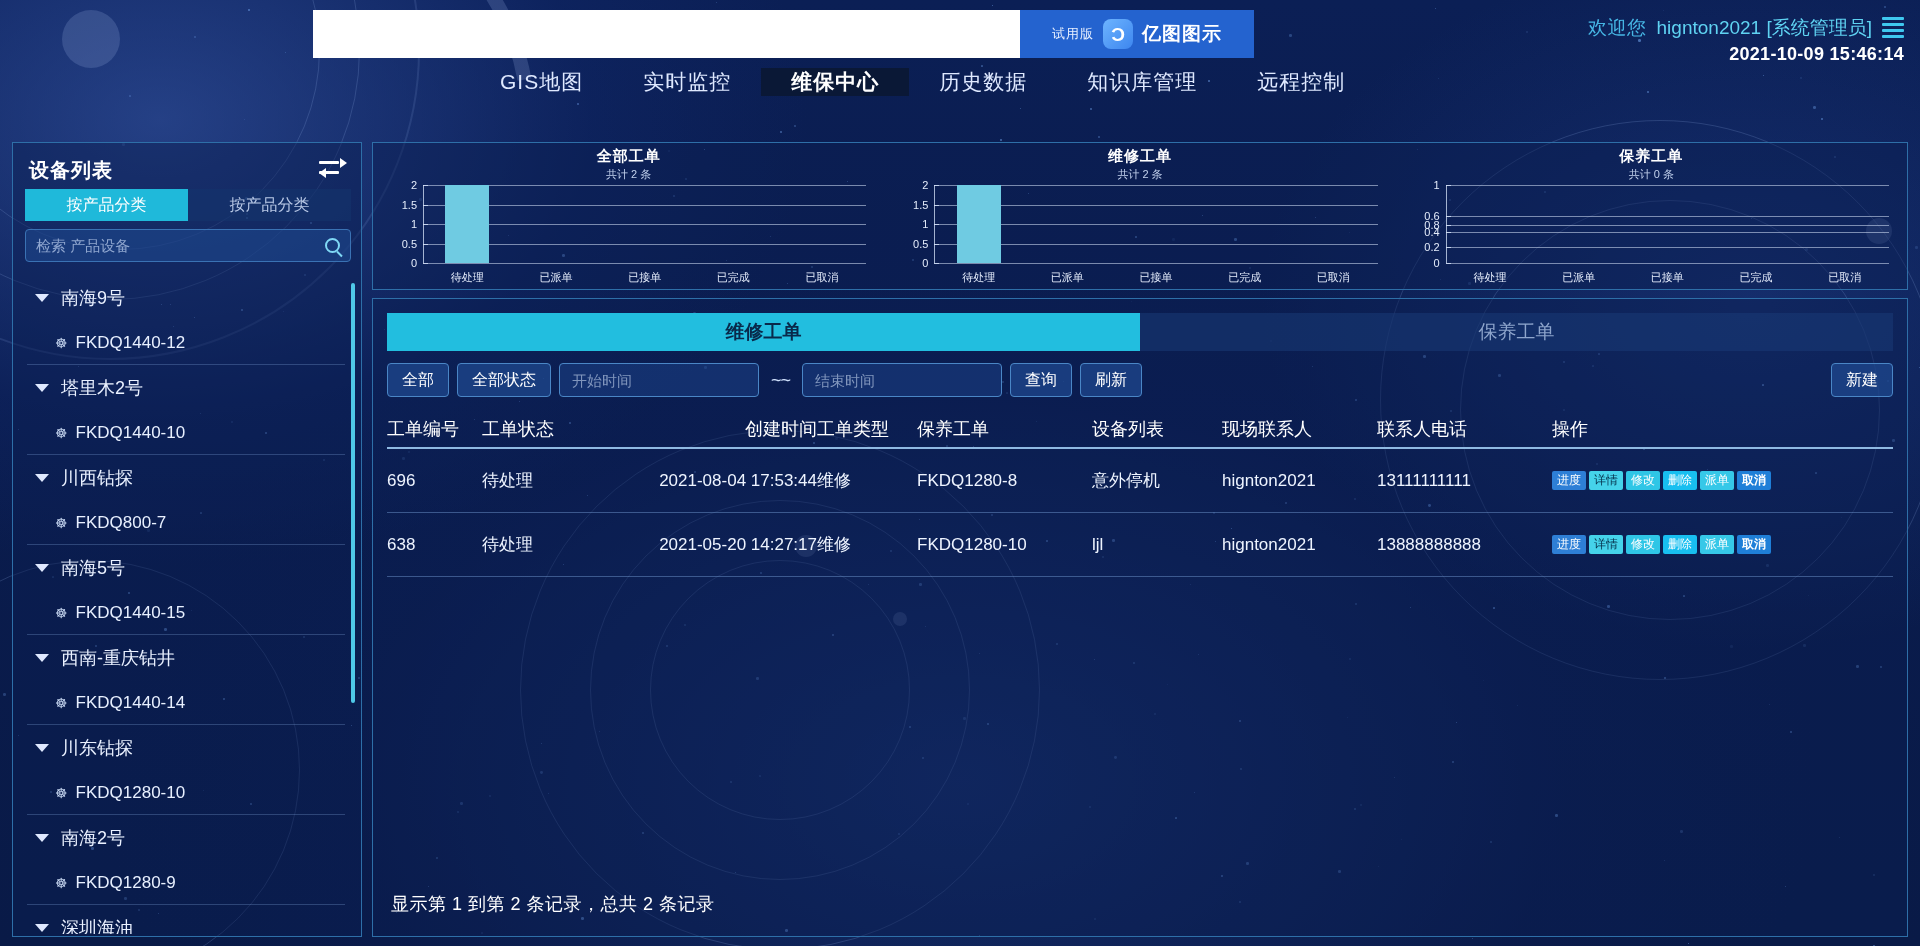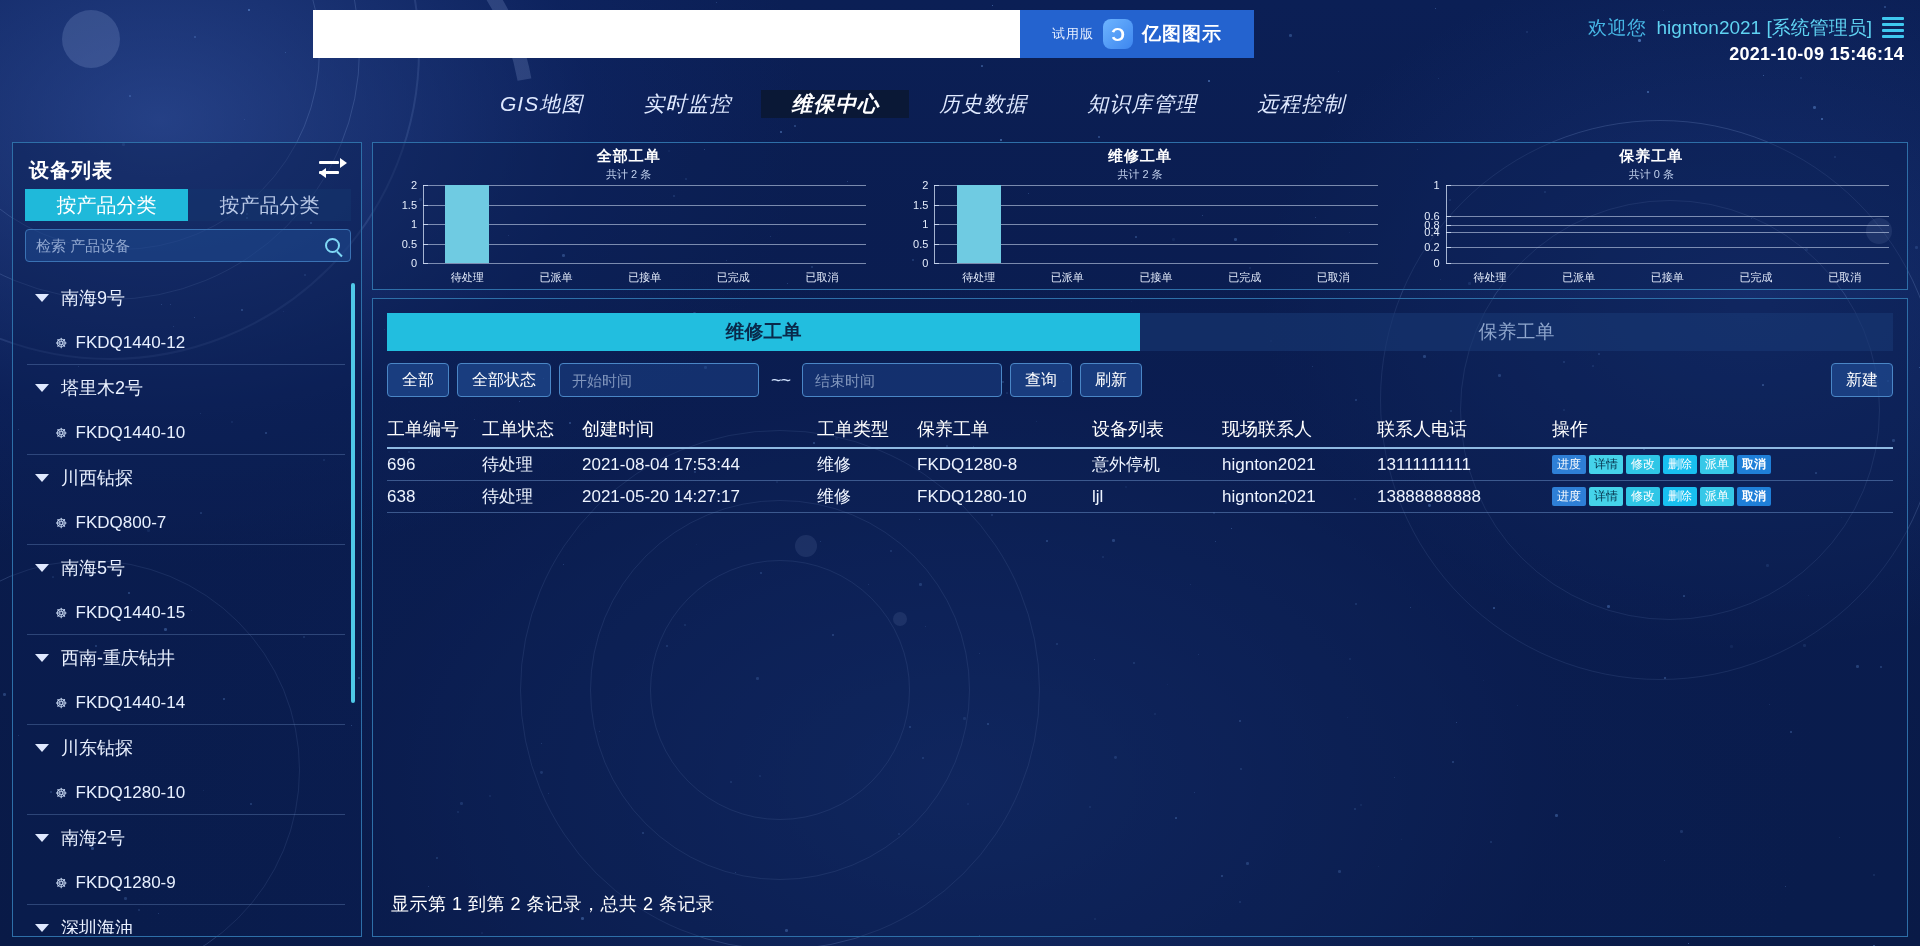--- a/index.html
+++ b/index.html
@@ -74,21 +74,21 @@
   .menu-icon i:nth-child(3){ width:22px;}
   .menu-icon i:nth-child(4){ width:22px;}
   .clock { color:#ffffff; font-size:18px; font-weight:bold; margin-top:3px; letter-spacing:.3px;}
 
   
   .navwrap {
     position:absolute; top: 68px; left: 0; width: 1920px; height: 50px; z-index: 18;
   }
   .nav {
     position:absolute; left: 470px; top:0; height: 50px;
-    display:flex; align-items:flex-end;font-style:italic;
+    display:flex; align-items:flex-start;
   }
   .nav-item {
     display:flex; align-items:center; justify-content:center;
     padding: 0 30px; font-size: 21px; color:#dfe9ff; cursor:pointer;
     letter-spacing: 1px;
   }
   .nav-item.active {
     background: #0a1836;
     color:#ffffff; font-weight:bold;
   }
@@ -116,21 +116,21 @@
   .swap-icon span:nth-child(2){ top:14px; }
   .swap-icon .a1, .swap-icon .a2 {
     position:absolute; width:0;height:0;border-top:5px solid transparent;border-bottom:5px solid transparent;
   }
   .swap-icon .a1 { right:0; top:0.5px; border-left:7px solid #fff;}
   .swap-icon .a2 { left:0; top:10.5px; border-right:7px solid #fff;}
 
   .sb-tabs { position:absolute; left:12px; top:46px; width:326px; height:32px; display:flex; }
   .sb-tab {
     flex:1; display:flex;align-items:center;justify-content:center;
-    font-size:20px; color:#b8c8e6; cursor:pointer;
+    font-size:16px; color:#b8c8e6; cursor:pointer;
     background: rgba(20,52,110,.55);
   }
   .sb-tab.active { background:#1fb9da; color:#ffffff; }
 
   .sb-search {
     position:absolute; left:12px; top:86px; width:326px; height:33px;
     background: rgba(31,74,146,.55); border:1px solid #3a72b4;
     border-radius:4px; display:flex; align-items:center; padding:0 10px;
   }
   .sb-search input {
@@ -245,21 +245,21 @@
 
   
   .tbl { position:absolute; left:14px; top:116px; right:14px; }
   table { width:100%; border-collapse:collapse; }
   thead th {
     color:#ffffff; font-size:18px; font-weight:normal; text-align:left;
     padding:2px 0 6px 0; white-space:nowrap;
   }
   thead tr { border-bottom: 2px solid #8fb9e2; }
   tbody td {
-    color:#eef4ff; font-size:17px; padding:4px 0; white-space:nowrap;
+    color:#eef4ff; font-size:17px; padding:20px 0; white-space:nowrap;
     border-bottom: 1px solid rgba(120,160,215,.45);
   }
   .acts { display:flex; gap:3px; }
   .act {
     font-size:12px; color:#ffffff; padding:2px 5px; border-radius:2px;
     cursor:pointer; line-height:1.25; white-space:nowrap;
   }
   .act.a-progress { background:#2e7fd6; }
   .act.a-detail   { background:#45d3ea; color:#06324c; }
   .act.a-edit     { background:#2fc6e6; }
@@ -267,21 +267,21 @@
   .act.a-dispatch { background:#36c8e8; }
   .act.a-cancel   { background:#1f7fd8;font-weight:bold; }
 
   .footnote {
     position:absolute; left:18px; bottom:20px; color:#ffffff; font-size:18px;
     letter-spacing:.5px;
   }
 
   .col-no    { width: 95px; }
   .col-st    { width: 100px; }
-  .col-ct    { width: 235px; }
+  .col-ct    { width: 235px; text-align: right; }
   .col-ty    { width: 100px; }
   .col-dev   { width: 175px; }
   .col-fault { width: 130px; }
   .col-ct2   { width: 155px; }
   .col-tel   { width: 175px; }
 </style>
 </head>
 <body>
 
 <div id="app">

